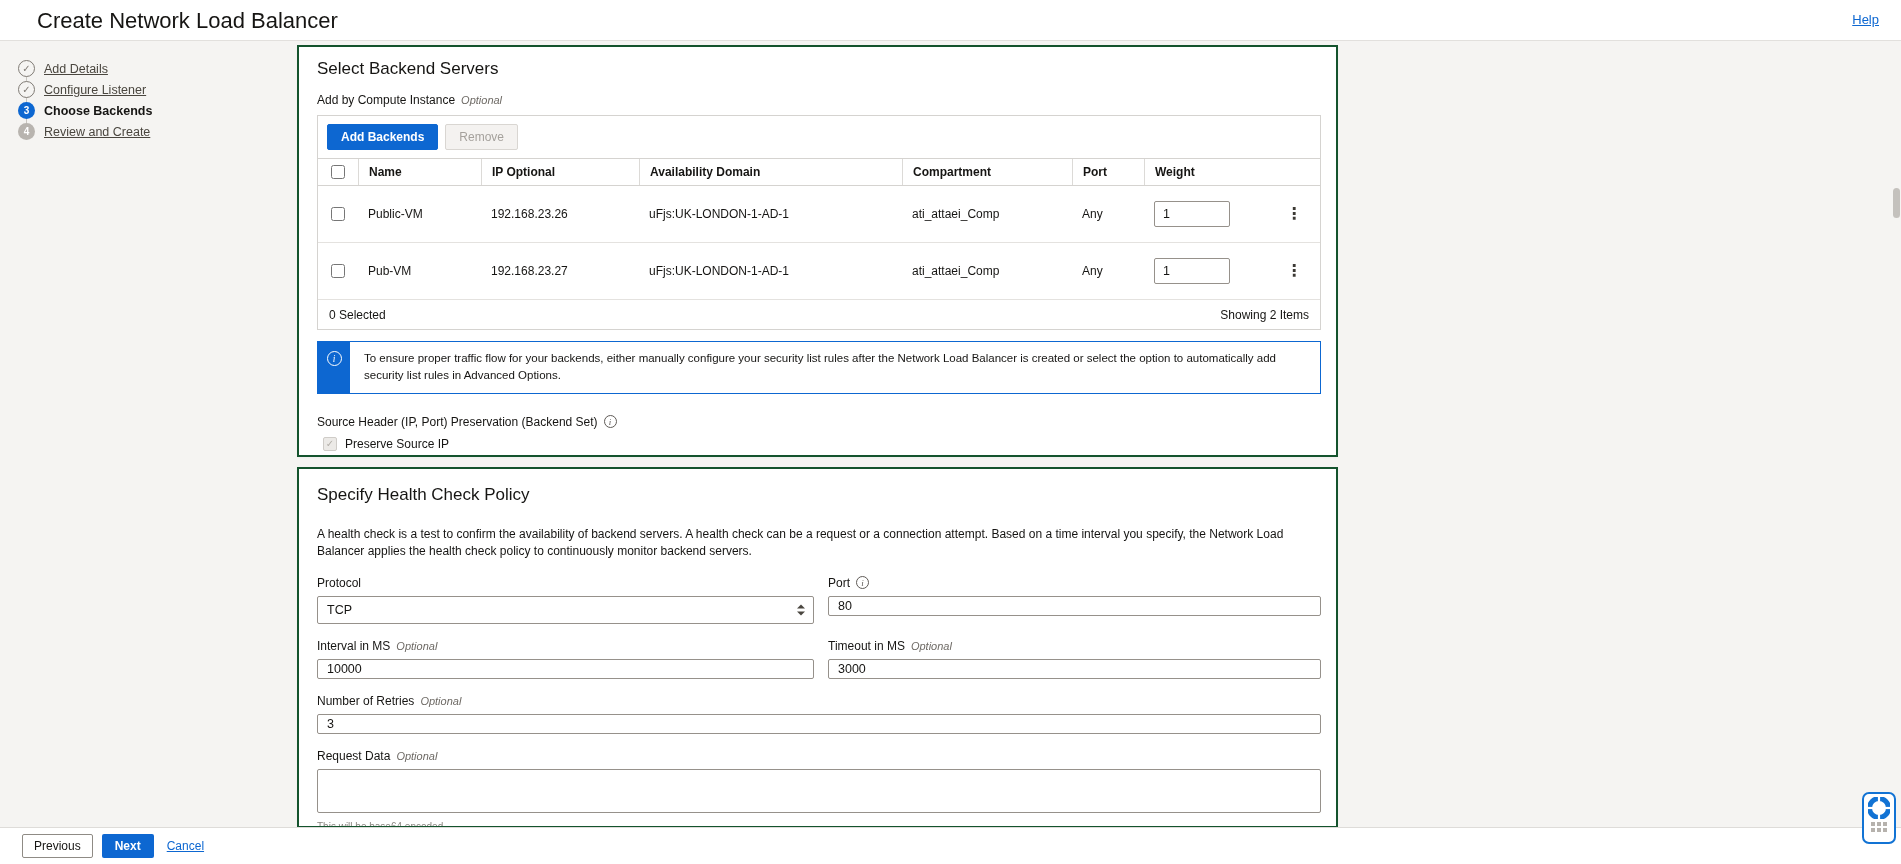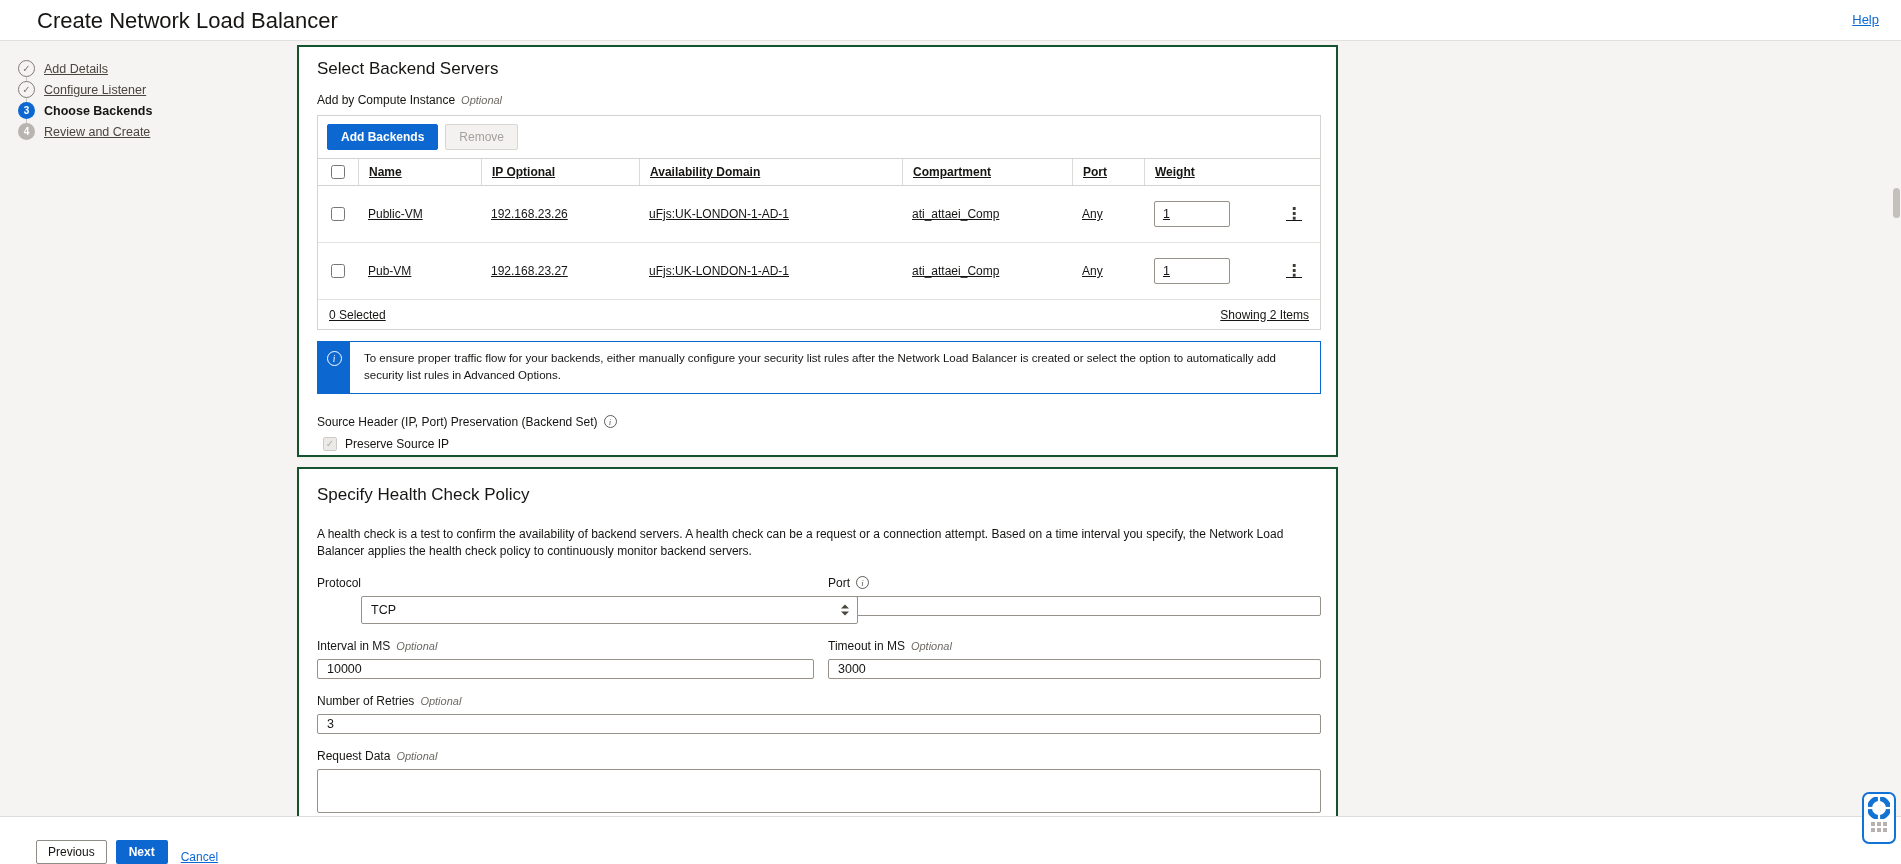--- a/index.html
+++ b/index.html
@@ -36,21 +36,21 @@
   .info-icon { display:inline-flex; align-items:center; justify-content:center; width:13px; height:13px; border:1px solid #5f5b57;
                border-radius:50%; color:#5f5b57; font-size:9px; font-family:"Liberation Serif",serif; font-style:italic; cursor:pointer; }
 
   
   .add-by-row { margin-top:14px; }
   .table-box { margin-top:8px; border:1px solid #d5d3d0; }
   .table-toolbar { display:flex; gap:7px; padding:8px 9px; }
   .btn { font-size:12px; border-radius:2px; cursor:pointer; border:1px solid transparent; }
   .btn-primary { background:#0d67d1; color:#fff; font-weight:bold; padding:5px 13px; border-color:#0d67d1; }
   .btn-disabled { background:#f4f2f0; color:#a5a19c; padding:5px 13px; border:1px solid #d9d6d2; cursor:default; }
-  .thead, .trow, .tfoot { display:grid; grid-template-columns:40px 123px 158px 263px 170px 72px 1fr; align-items:center;text-decoration:underline; }
+  .thead, .trow, .tfoot { display:grid; grid-template-columns:40px 123px 158px 263px 170px 72px 1fr; align-items:center; }
   .thead { border-top:1px solid #d5d3d0; border-bottom:1px solid #d5d3d0; height:28px; font-size:12px; font-weight:bold; }
   .thead > div { padding-left:10px; height:100%; display:flex; align-items:center; }
   .thead > div + div { border-left:1px solid #dcdad7; }
   .thead > div:first-child { justify-content:center; padding-left:0; }
   .trow { height:57px; font-size:12px; border-bottom:1px solid #e4e2df; }
   .trow > div { padding-left:10px; }
   .trow > div:first-child { padding-left:0; text-align:center; }
   .cell-cb { display:flex; justify-content:center; }
   input[type="checkbox"] { width:14px; height:14px; accent-color:#0d67d1; cursor:pointer; }
   .weight-cell { display:flex; align-items:center; justify-content:space-between; padding-right:14px; }
@@ -70,30 +70,30 @@
   .cb-disabled { width:14px; height:14px; border:1px solid #cfccc8; background:#eceae7; border-radius:2px; color:#b3afa9;
                  font-size:10px; display:flex; align-items:center; justify-content:center; }
 
   
   .section-desc { margin-top:21px; font-size:12px; line-height:1.45; max-width:1010px; }
   .form-grid { display:grid; grid-template-columns:497px 1fr; column-gap:14px; }
   .field { margin-top:15px; }
   .field .field-label-row { margin-bottom:6px; }
   .text-input { width:100%; height:20px; border:1px solid #96918b; border-radius:2px; font-size:12.5px; padding:0 9px; color:#161513; background:#fff; }
   .select-box { position:relative; width:100%; height:28px; border:1px solid #96918b; border-radius:2px; background:#fff;
-                display:flex; align-items:center; padding:0 26px 0 9px; font-size:12.5px; cursor:pointer;margin-left:44px; }
+                display:flex; align-items:center; padding:0 26px 0 9px; font-size:12.5px; cursor:pointer; }
   .select-carets { position:absolute; right:8px; top:50%; transform:translateY(-50%); display:flex; flex-direction:column; gap:3px; }
   .caret-up { width:0; height:0; border-left:4px solid transparent; border-right:4px solid transparent; border-bottom:4px solid #4a463f; }
   .caret-down { width:0; height:0; border-left:4px solid transparent; border-right:4px solid transparent; border-top:4px solid #4a463f; }
   textarea.data-area { width:100%; height:44px; border:1px solid #96918b; border-radius:2px; resize:none; font-family:inherit; font-size:12.5px; padding:5px 9px; }
   .helper-text { margin-top:4px; font-size:10px; color:#8a8680; }
 
   
-  .footer-bar { position:absolute; left:0; right:0; bottom:0; height:48px; background:#fff; border-top:1px solid #dedcd9; z-index:6;
-                display:flex; align-items:flex-end; gap:9px; padding-left:36px; }
+  .footer-bar { position:absolute; left:0; right:0; bottom:0; height:37px; background:#fff; border-top:1px solid #dedcd9; z-index:6;
+                display:flex; align-items:center; gap:9px; padding-left:22px; }
   .btn-secondary { background:#fff; color:#161513; border:1px solid #8f8b85; padding:4px 11px; }
   .btn-next { background:#0d67d1; color:#fff; font-weight:bold; padding:4px 12px; }
   .cancel-link { font-size:12px; color:#0d67d1; text-decoration:underline; cursor:pointer; margin-left:4px; }
 
   
   .assist-widget { position:absolute; right:5px; bottom:20px; width:34px; height:52px; background:#fff; border:2px solid #1273d4;
                    border-radius:7px; z-index:9; display:flex; flex-direction:column; align-items:center; padding-top:3px; cursor:pointer; }
   .dots-grid { margin-top:3px; display:grid; grid-template-columns:repeat(3,4px); grid-template-rows:repeat(2,4px); gap:2px; }
   .dots-grid span { width:4px; height:4px; background:#b6b2ad; }
   .scroll-thumb { position:absolute; right:1px; top:188px; width:7px; height:30px; background:#c4c1bd; border-radius:4px; z-index:8; cursor:pointer; }

